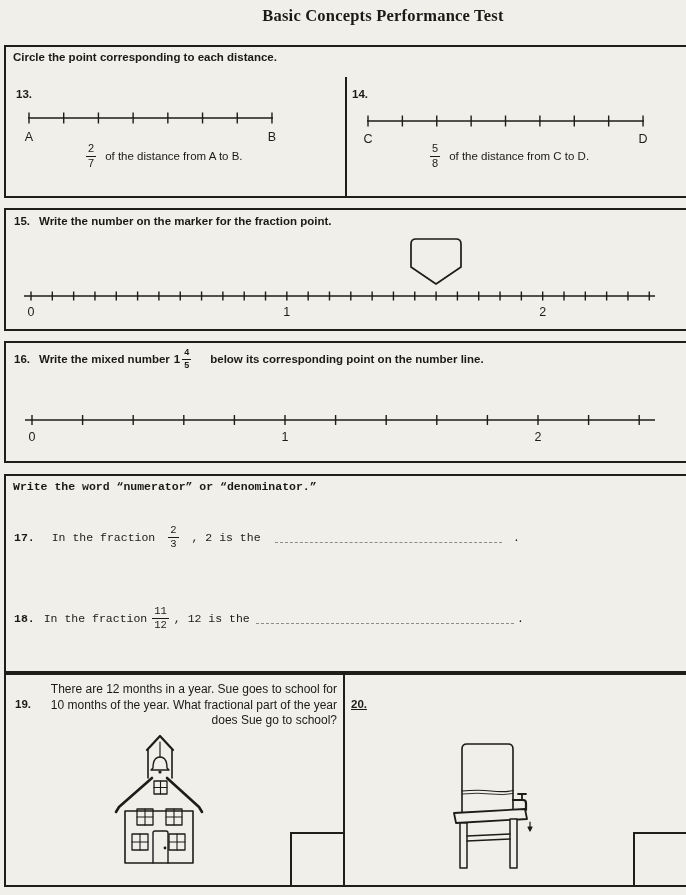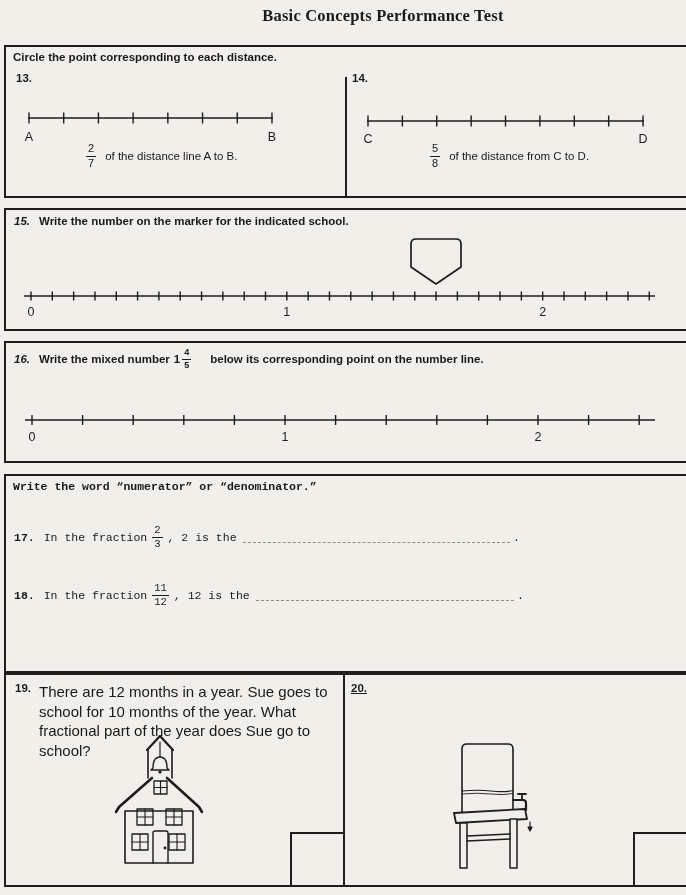--- a/index.html
+++ b/index.html
@@ -30,23 +30,23 @@
 
   .hdr{
     position:absolute;left:7px;top:4px;
     font-size:11.5px;font-weight:bold;white-space:nowrap;
   }
   .hdr-row{
     position:absolute;left:8px;top:5px;
     display:flex;align-items:center;
     font-size:11.5px;font-weight:bold;white-space:nowrap;
   }
-  .hdr-row .pnum{margin-right:9px;font-style:italic;}
+  .hdr-row .pnum{margin-right:9px;}
   .pnum{font-weight:bold;font-size:11.5px;}
-  .abs{position:absolute;}
+  .abs{position:absolute;margin-top:16px;}
   svg{position:absolute;overflow:visible;}
 
   .divider{position:absolute;width:2px;background:#1f1e1b;}
   .d1{left:339px;top:30px;bottom:0;}
   .d5{left:337px;top:0;bottom:0;}
 
   
   .frac{
     display:inline-flex;flex-direction:column;align-items:center;
     line-height:1;vertical-align:middle;
@@ -64,21 +64,21 @@
   .ansrow{
     position:absolute;display:flex;align-items:center;
     font-size:11.5px;white-space:nowrap;height:28px;
   }
   .ansrow .pnum{margin-right:9px;}
   .ansrow .frac{margin:0 5px;}
   .ans-line{
     flex:1;height:0;border-bottom:1.3px dashed #8d8d86;
     margin:11px 3px 0 6px;min-width:40px;
   }
-  .word-wrap{font-size:15px;line-height:1.3;position:absolute;}
+  .word-wrap{font-size:12px;line-height:1.3;position:absolute;text-align:right;}
   .answer-box{
     position:absolute;bottom:0;
     border:2px solid #1f1e1b;border-bottom:none;
     height:51px;
   }
   .ab19{left:284px;width:51px;}
   .ab20{right:0;width:52px;border-right:none;}
 </style>
 </head>
 <body>
@@ -103,21 +103,21 @@
         <line x1="231.26" y1="25.5" x2="231.26" y2="36.5" stroke="#1d1c1a" stroke-width="1.4"></line>
         <line x1="265.97" y1="25.5" x2="265.97" y2="36.5" stroke="#1d1c1a" stroke-width="1.4"></line>
         <text x="23" y="54" text-anchor="middle" font-size="12.5" fill="#1d1c1a" font-family="&quot;Liberation Sans&quot;, sans-serif">A</text>
         <text x="265.97" y="54" text-anchor="middle" font-size="12.5" fill="#1d1c1a" font-family="&quot;Liberation Sans&quot;, sans-serif">B</text>
       </svg>
     <div class="caption" style="left:80px;top:96px;">
       <span class="frac f-cap">
         <span class="fnum">2</span>
         <span class="fden">7</span>
       </span>
-      <span>of the distance line A to B.</span>
+      <span>of the distance from A to B.</span>
     </div>
 
     <div class="abs pnum" style="left:346px;top:25px;">14.</div>
     <svg class="nl" style="left:340px;top:40px;" width="333" height="72">
         <line x1="21" y1="34" x2="298" y2="34" stroke="#1d1c1a" stroke-width="1.6"></line>
         <line x1="22" y1="28.5" x2="22" y2="39.5" stroke="#1d1c1a" stroke-width="1.4"></line>
         <line x1="56.38" y1="28.5" x2="56.38" y2="39.5" stroke="#1d1c1a" stroke-width="1.4"></line>
         <line x1="90.76" y1="28.5" x2="90.76" y2="39.5" stroke="#1d1c1a" stroke-width="1.4"></line>
         <line x1="125.14000000000001" y1="28.5" x2="125.14000000000001" y2="39.5" stroke="#1d1c1a" stroke-width="1.4"></line>
         <line x1="159.52" y1="28.5" x2="159.52" y2="39.5" stroke="#1d1c1a" stroke-width="1.4"></line>
@@ -133,21 +133,21 @@
         <span class="fnum">5</span>
         <span class="fden">8</span>
       </span>
       <span>of the distance from C to D.</span>
     </div>
   </section>
 
   <section class="box box2">
     <div class="hdr-row">
       <span class="pnum">15.</span>
-      <span>Write the number on the marker for the indicated school.</span>
+      <span>Write the number on the marker for the fraction point.</span>
     </div>
     <svg style="left:0;top:0;" width="673" height="119">
       <path d="M 405 34 Q 405 29 410 29 L 450 29 Q 455 29 455 34 L 455 57 L 430 74 L 405 57 Z" fill="none" stroke="#1d1c1a" stroke-width="1.7" stroke-linejoin="round"></path>
     <line x1="18" y1="86" x2="649" y2="86" stroke="#1d1c1a" stroke-width="1.6"></line>
         <line x1="25" y1="81.5" x2="25" y2="90.5" stroke="#1d1c1a" stroke-width="1.4"></line>
         <line x1="46.32" y1="81.5" x2="46.32" y2="90.5" stroke="#1d1c1a" stroke-width="1.4"></line>
         <line x1="67.64" y1="81.5" x2="67.64" y2="90.5" stroke="#1d1c1a" stroke-width="1.4"></line>
         <line x1="88.96000000000001" y1="81.5" x2="88.96000000000001" y2="90.5" stroke="#1d1c1a" stroke-width="1.4"></line>
         <line x1="110.28" y1="81.5" x2="110.28" y2="90.5" stroke="#1d1c1a" stroke-width="1.4"></line>
         <line x1="131.6" y1="81.5" x2="131.6" y2="90.5" stroke="#1d1c1a" stroke-width="1.4"></line>
@@ -209,33 +209,33 @@
         <line x1="633.2" y1="72" x2="633.2" y2="82" stroke="#1d1c1a" stroke-width="1.4"></line>
         <text x="26" y="98" text-anchor="middle" font-size="12.5" fill="#1d1c1a" font-family="&quot;Liberation Sans&quot;, sans-serif">0</text>
         <text x="279" y="98" text-anchor="middle" font-size="12.5" fill="#1d1c1a" font-family="&quot;Liberation Sans&quot;, sans-serif">1</text>
         <text x="532" y="98" text-anchor="middle" font-size="12.5" fill="#1d1c1a" font-family="&quot;Liberation Sans&quot;, sans-serif">2</text>
       </svg>
   </section>
 
   <section class="box box4">
     <div class="hdr">Write the word “numerator” or “denominator.”</div>
 
-    <div class="ansrow" style="left:8px;top:47px;width:506px;">
+    <div class="ansrow" style="left:8px;top:47px;width:506px;gap:8px;">
       <span class="pnum">17.</span>
       <span>In the fraction</span>
       <span class="frac f-sm">
         <span class="fnum">2</span>
         <span class="fden">3</span>
       </span>
       <span>, 2 is the</span>
       <span class="ans-line"></span>
       <span>.</span>
     </div>
 
-    <div class="ansrow" style="left:8px;top:105px;width:510px;">
+    <div class="ansrow" style="left:8px;top:128px;width:510px;">
       <span class="pnum">18.</span>
       <span>In the fraction</span>
       <span class="frac f-sm">
         <span class="fnum">11</span>
         <span class="fden">12</span>
       </span>
       <span>, 12 is the</span>
       <span class="ans-line"></span>
       <span>.</span>
     </div>

